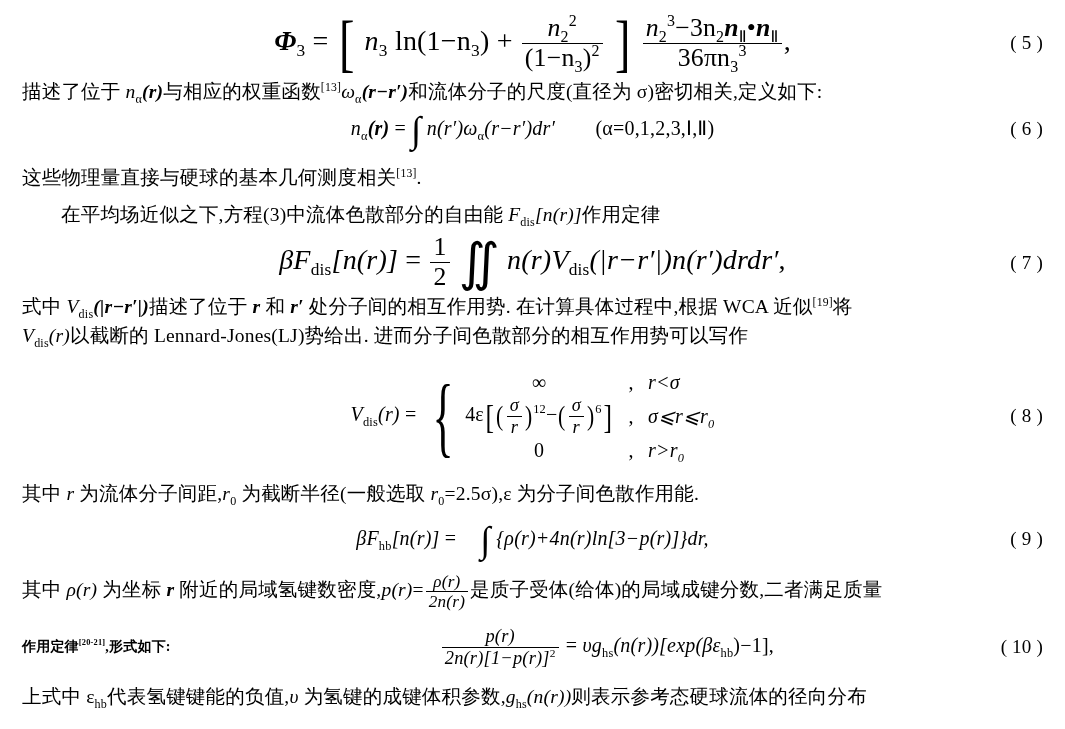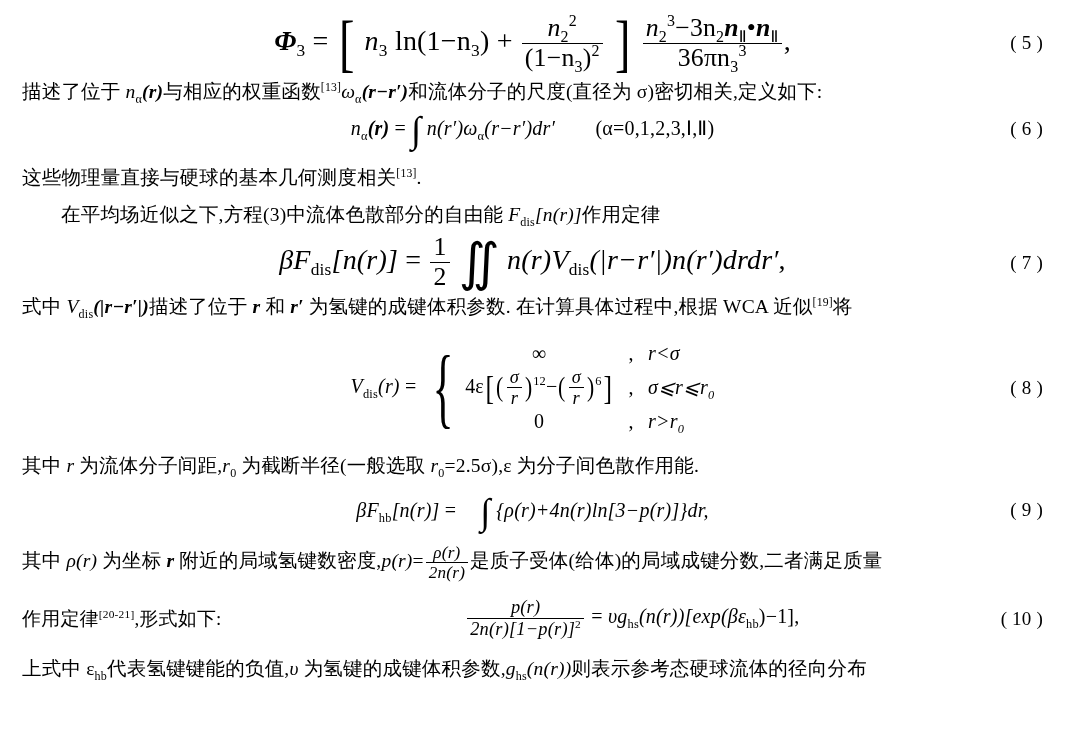--- a/index.html
+++ b/index.html
@@ -207,23 +207,26 @@
         <span class="num">1</span>
         <span class="den">2</span>
       </span>
       <span class="intsym">∬</span>
       <span class="mathi">n(r)V</span><sub>dis</sub><span class="mathi">(|r−r′|)n(r′)drdr′</span><span>,</span>
     </div>
     <div class="eqnum">( 7 )</div>
   </div>
 
   <div class="para body-text" style="margin-top:6px;">
-    <span>式中 </span><span class="mathi">V</span><sub>dis</sub><span class="mathbi">(|r−r′|)</span><span>描述了位于 </span><span class="mathbi">r</span><span> 和 </span><span class="mathbi">r′</span><span> 为氢键的成键体积参数. 在计算具体过程中,根据 WCA 近似</span><sup class="ref">[19]</sup><span>将</span>
-  </div>
-
+    <span>式中 </span><span class="mathi">V</span><sub>dis</sub><span class="mathbi">(|r−r′|)</span><span>描述了位于 </span><span class="mathbi">r</span><span> 和 </span><span class="mathbi">r′</span><span> 处分子间的相互作用势. 在计算具体过程中,根据 WCA 近似</span><sup class="ref">[19]</sup><span>将</span>
+  </div>
+
+  <div class="para body-text">
+    <span class="mathi">V</span><sub>dis</sub><span class="mathi">(r)</span><span>以截断的 Lennard-Jones(LJ)势给出. 进而分子间色散部分的相互作用势可以写作</span>
+  </div>
 
   <div class="eqrow body-text" style="margin-top:8px;height:116px;">
     <div class="eqbody eqline" style="font-size:20px;">
       <span class="mathi">V</span><sub>dis</sub><span class="mathi">(r)</span>
       <span>=</span>
       <span class="cases">
         <span class="brace">{</span>
         <span class="rows">
           <span class="r">
             <span class="lhs">∞</span>
@@ -262,21 +265,21 @@
       <span class="mathi">{ρ(r)+4n(r)ln[3−p(r)]}dr,</span>
     </div>
     <div class="eqnum">( 9 )</div>
   </div>
 
   <div class="para body-text" style="margin-top:10px;line-height:1.9;">
     <span>其中 </span><span class="mathi">ρ(r)</span><span> 为坐标 </span><span class="mathbi">r</span><span> 附近的局域氢键数密度,</span><span class="mathi">p(r)</span><span>=</span><span class="frac" style="font-size:0.88em;"><span class="num mathi">ρ(r)</span><span class="den mathi">2n(r)</span></span><span>是质子受体(给体)的局域成键分数,二者满足质量</span>
   </div>
 
   <div class="eqrow body-text" style="margin-top:6px;height:60px;justify-content:flex-start;">
-    <div style="flex:0 0 auto;font-size:19px;">
+    <div style="flex:0 0 auto;font-size:14px;font-weight:bold;">
       <span>作用定律</span><sup class="ref">[20-21]</sup><span>,形式如下:</span>
     </div>
     <div style="flex:1 1 auto;text-align:center;font-size:20px;" class="eqline">
       <span class="frac">
         <span class="num mathi">p(r)</span>
         <span class="den"><span class="mathi">2n(r)[1−p(r)]</span><sup>2</sup></span>
       </span>
       <span>=</span>
       <span class="mathi">υg</span><sub>hs</sub><span class="mathi">(n(r))[exp(βε</span><sub>hb</sub><span>)−1],</span>
     </div>

